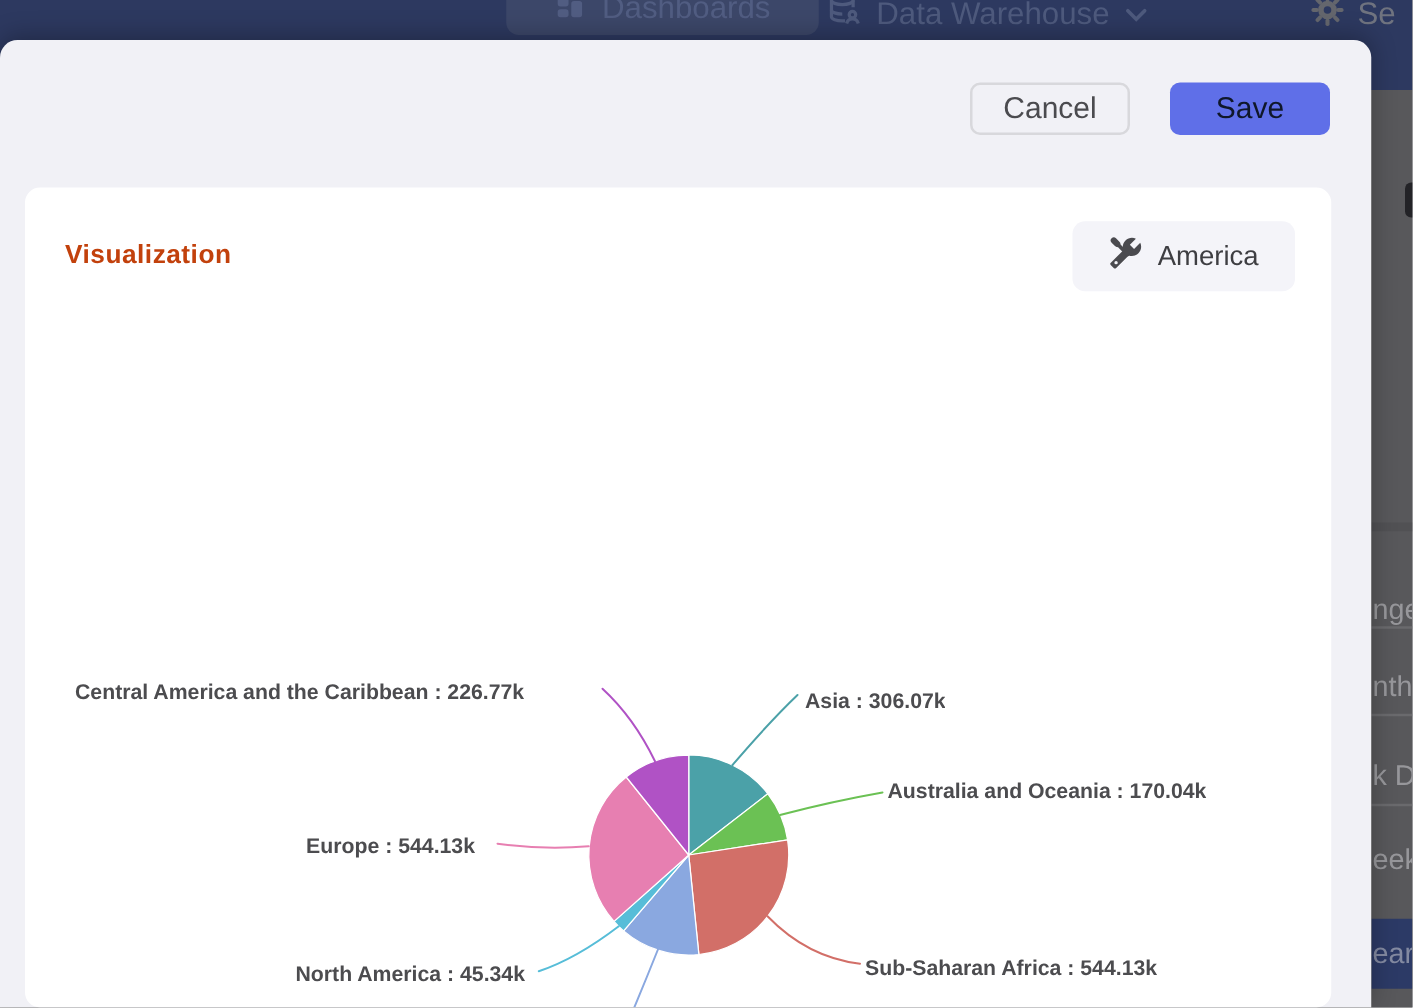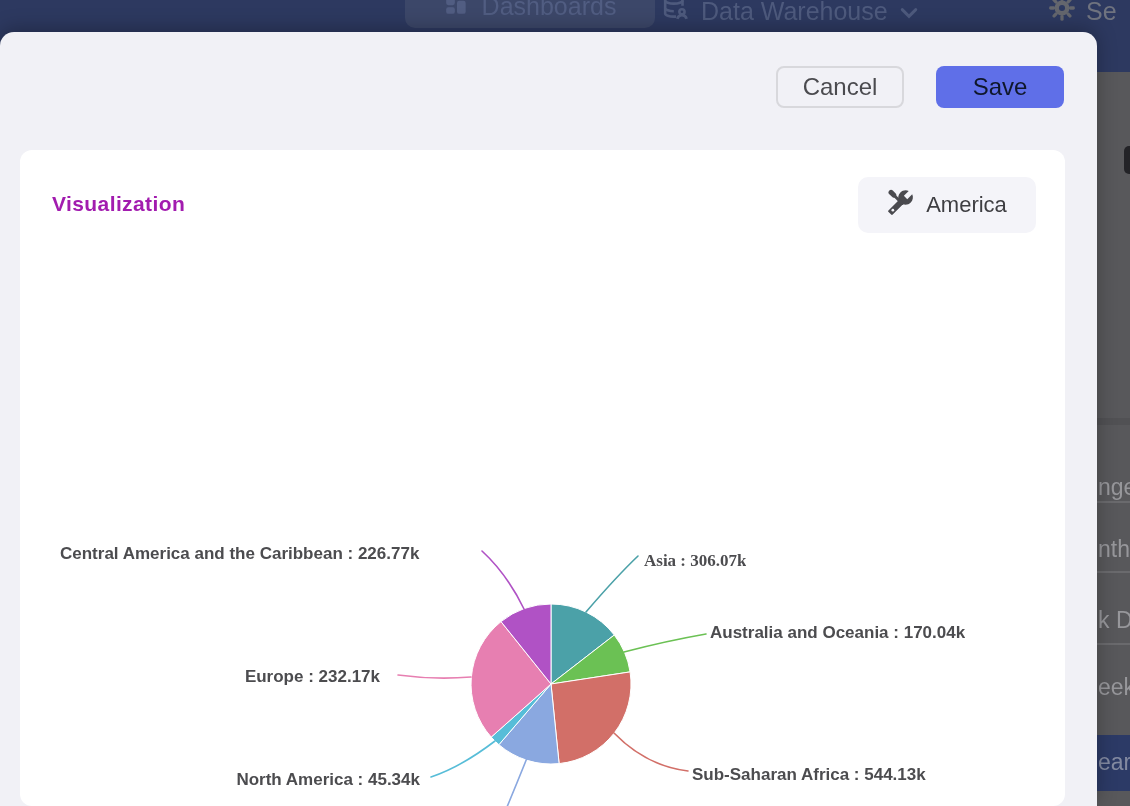--- a/index.html
+++ b/index.html
@@ -31,21 +31,21 @@
            border-radius:14px 14px 0 0; box-shadow:0 -3px 20px rgba(0,0,0,.28); }
   .btn { position:absolute; top:34px; width:128px; height:42px; border-radius:8px; font-size:24px;
          display:flex; align-items:center; justify-content:center; cursor:pointer; }
   .btn-cancel { left:776px; border:2px solid #d8d8dc; color:#4b4b4f; background:transparent; }
   .btn-save { left:936px; background:#5f6fe8; color:#0f172a; }
 
   
   .card { position:absolute; left:20px; top:118px; width:1045px; height:656px; background:#ffffff;
           border-radius:12px; overflow:hidden; }
   .section-title { position:absolute; left:32px; top:42px; font-size:21px; font-weight:700;
-                   color:#a21caf; letter-spacing:.4px; }
+                   color:#c2410c; letter-spacing:.4px; }
   .settings-btn { position:absolute; right:29px; top:27px; width:178px; height:56px; background:#f4f4f9;
                   border-radius:10px; display:flex; align-items:center; justify-content:center; gap:12px;
                   color:#3e3e42; font-size:22px; cursor:pointer; }
   .settings-btn .tool-icon { color:#4a4a4f; }
   .chart-title { position:absolute; left:0; top:126px; width:100%; text-align:center;
                  font-size:32px; font-weight:500; color:#565656; }
   .chart-layer { position:absolute; left:0; top:0; width:1045px; height:656px; }
   .chart-layer svg { position:absolute; left:0; top:0; }
   .pie-label { position:absolute; transform:translateY(-50%); font-size:17px; font-weight:700;
                color:#4c4c4f; white-space:nowrap; overflow:hidden; }
@@ -149,21 +149,21 @@
           <path d="M594,583 Q626,616 668,621" fill="none" stroke="#d26f68" stroke-width="1.6" stroke-linecap="round"></path>
           <path d="M531,534 L539.1,613.6 A80,80 0 0 1 478.9,594.7 Z" fill="#8aa8e0" stroke="#ffffff" stroke-width="1"></path>
           <path d="M507,608 Q497,633 487,657" fill="none" stroke="#8aa8e0" stroke-width="1.6" stroke-linecap="round"></path>
           <path d="M531,534 L478.9,594.7 A80,80 0 0 1 471.2,587.1 Z" fill="#57bdd8" stroke="#ffffff" stroke-width="1"></path>
           <path d="M475,591 Q441,617 411,627" fill="none" stroke="#57bdd8" stroke-width="1.6" stroke-linecap="round"></path>
           <path d="M531,534 L471.2,587.1 A80,80 0 0 1 481.0,471.6 Z" fill="#e77fb1" stroke="#ffffff" stroke-width="1"></path>
           <path d="M451,527 Q415,530 378,525" fill="none" stroke="#e77fb1" stroke-width="1.6" stroke-linecap="round"></path>
           <path d="M531,534 L481.0,471.6 A80,80 0 0 1 531.0,454.0 Z" fill="#b052c5" stroke="#ffffff" stroke-width="1"></path>
           <path d="M504,459 Q487,424 462,401" fill="none" stroke="#b052c5" stroke-width="1.6" stroke-linecap="round"></path>
         </svg>
-    <div class="pie-label" style="left: 624px; top: 411px; font-family: Liberation Serif, serif;">Asia : 306.07k</div>
+    <div class="pie-label" style="left: 624px; top: 411px;">Asia : 306.07k</div>
         <div class="pie-label" style="left: 690px; top: 483px;">Australia and Oceania : 170.04k</div>
         <div class="pie-label" style="left: 672px; top: 625px;">Sub-Saharan Africa : 544.13k</div>
         <div class="pie-label" style="right: 645px; top: 630px;">North America : 45.34k</div>
-        <div class="pie-label" style="right: 685px; top: 527px;">Europe : 232.17k</div>
+        <div class="pie-label" style="right: 685px; top: 527px;">Europe : 544.13k</div>
         <div class="pie-label" style="left: 40px; top: 404px; width: 412px;">Central America and the Caribbean : 226.77k</div>
       </div>
   </div>
 </div>
 
 </body></html>

